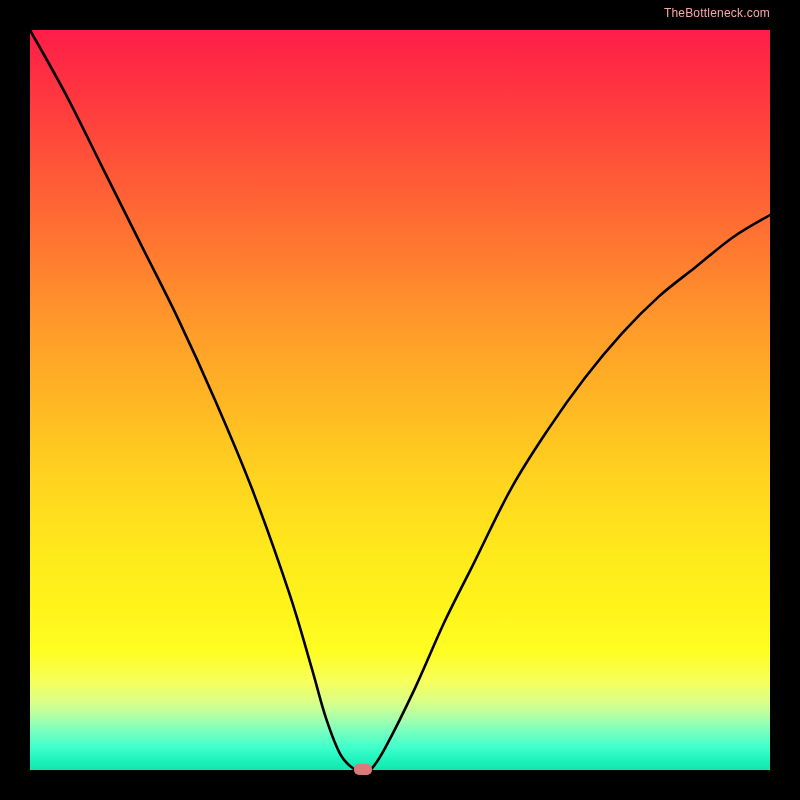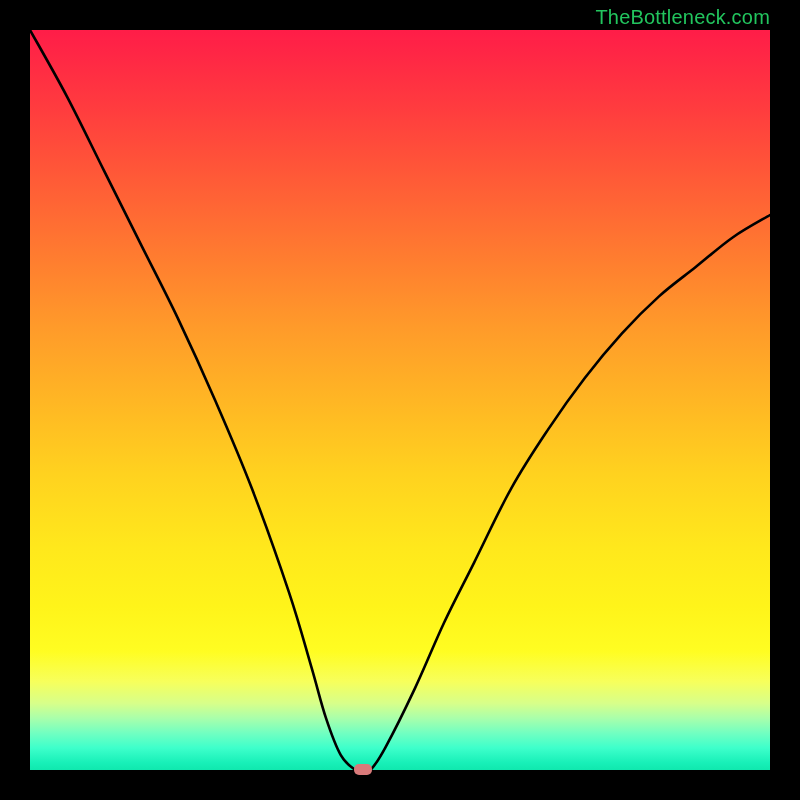--- a/index.html
+++ b/index.html
@@ -40,22 +40,22 @@
       #72ffc1 95%,
       #3effcb 97%,
       #18f0b8 99%,
       #10e8ae 100%
     );
   }
   .watermark {
     position: absolute;
     top: 6px;
     right: 30px;
-    color: #22c55e;
-    font-size: 20px;
+    color: #fca5a5;
+    font-size: 12px;
     letter-spacing: 0.2px;
     font-weight: 500;
   }
   svg.curve {
     position: absolute;
     left: 0;
     top: 0;
     width: 740px;
     height: 740px;
     pointer-events: none;

